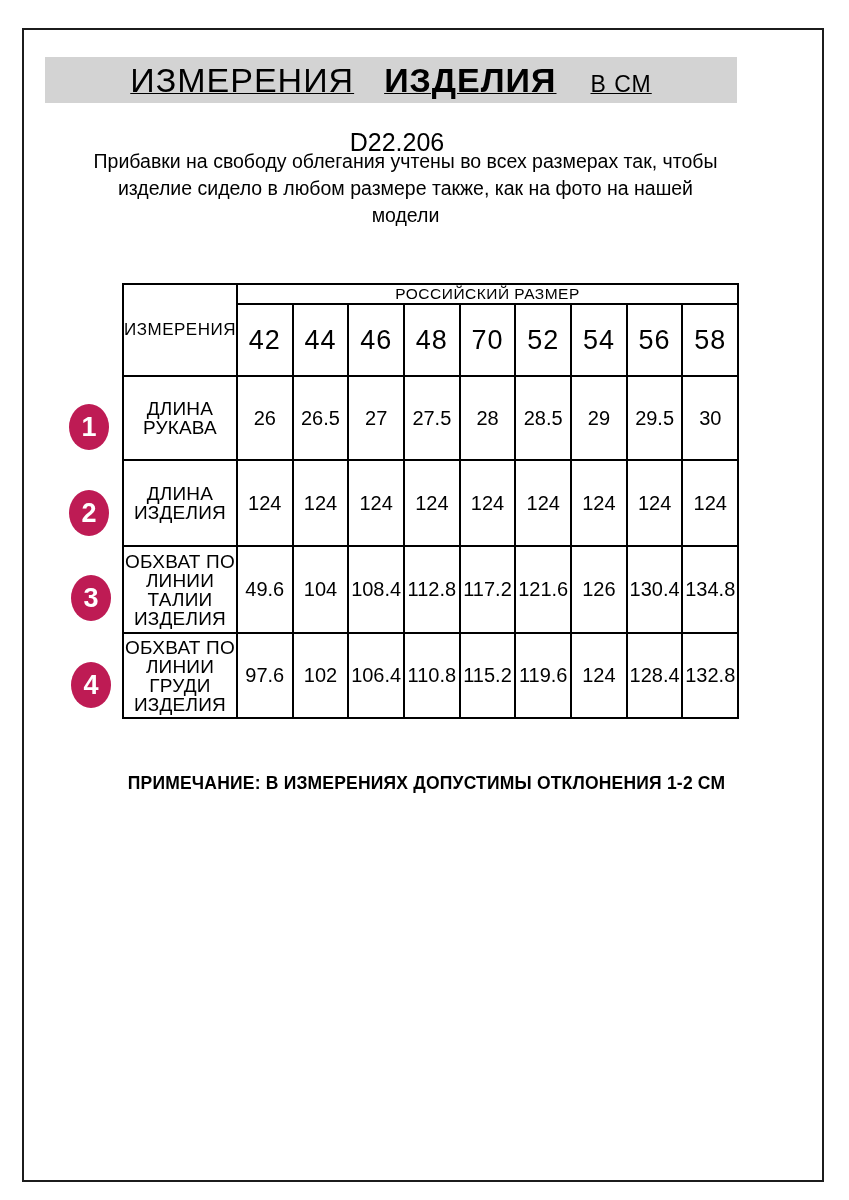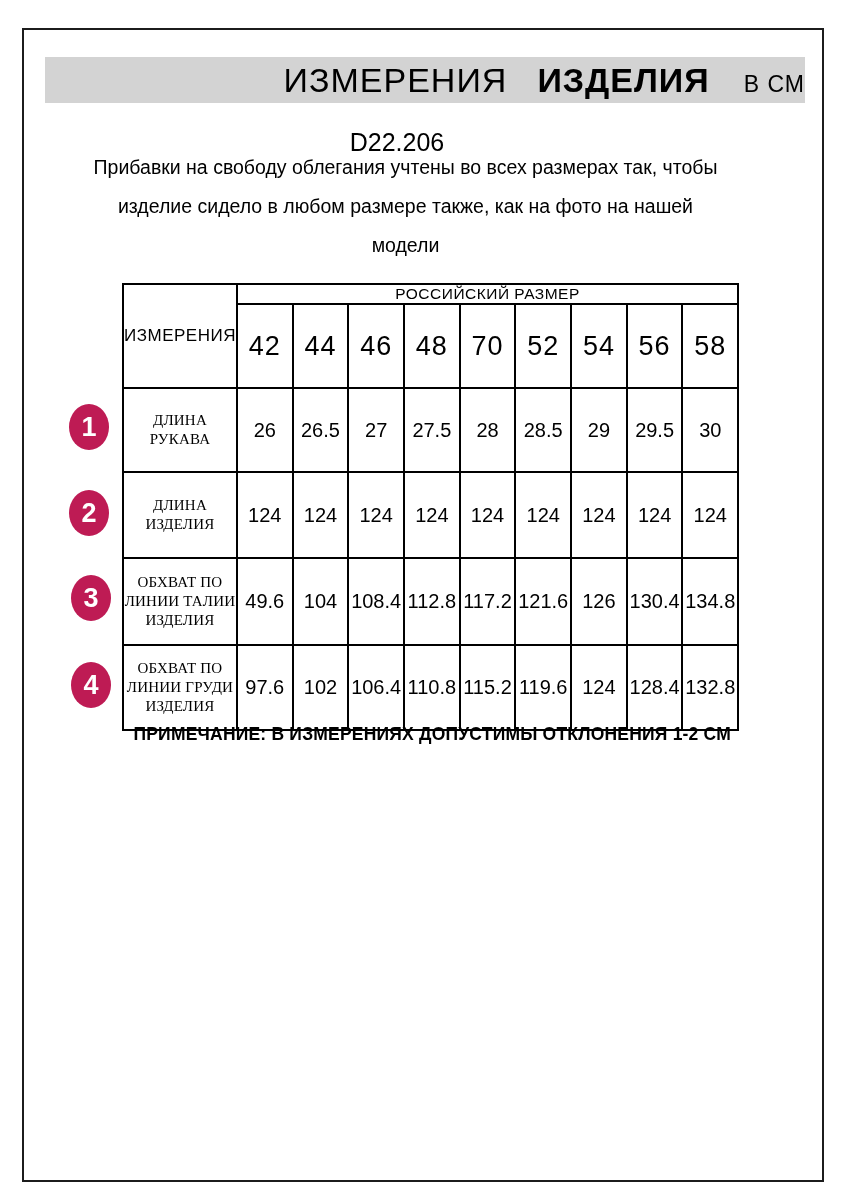--- a/index.html
+++ b/index.html
@@ -6,60 +6,60 @@
   html,body { background:#fff; }
   body {
     width:849px; height:1200px; position:relative;
     font-family:"Liberation Sans", sans-serif; color:#000;
   }
   .page-frame {
     position:absolute; left:22px; top:28px; width:802px; height:1154px;
     border:2px solid #1c1c1c; background:#fff;
   }
   .title-bar {
-    position:absolute; left:45px; top:57px; width:760px; height:46px;
-    background:#d3d3d3; text-align:right; line-height:46px; white-space:nowrap;
+    position:absolute; left:45px; top:57px; width:692px; height:46px;
+    background:#d3d3d3; text-align:center; line-height:46px; white-space:nowrap;text-decoration:underline;
   }
   .title-word1 { font-size:34px; font-weight:400; letter-spacing:1px; }
   .title-word2 { font-size:34px; font-weight:700; letter-spacing:1px; margin-left:30px; }
   .title-word3 { font-size:23px; font-weight:400; letter-spacing:1px; margin-left:34px; }
   .article-code {
     position:absolute; left:0; top:128px; width:794px;
     text-align:center; font-size:25px; font-weight:400;
   }
   .description {
     position:absolute; left:0; top:148px; width:811px;
-    text-align:center; font-size:19.5px; line-height:39px; font-weight:400;
+    text-align:center; font-size:19.5px; line-height:27px; font-weight:400;
   }
   .size-table {
     position:absolute; left:122px; top:283px;
     border-collapse:collapse; table-layout:fixed;
   }
   .size-table td, .size-table th {
     border:2px solid #000; text-align:center; vertical-align:middle;
     font-weight:400; padding:0;
   }
   .measure-col-header { width:108px; font-size:17px; letter-spacing:0.5px; }
   .size-group-header { height:19px; font-size:15.5px; letter-spacing:0.5px; }
-  .size-col-header { width:55.7px; height:84px; font-size:27px; font-weight:900; letter-spacing:1px; }
-  .row-label-cell { font-size:15px; line-height:19px; letter-spacing:0.2px;font-family:Liberation Serif, serif; }
+  .size-col-header { width:55.7px; height:72px; font-size:27px; font-weight:900; letter-spacing:1px; }
+  .row-label-cell { font-size:19px; line-height:19px; letter-spacing:0.2px; }
   .value-cell { font-size:20px; }
   .r1 { height:84px; } .r2 { height:86px; } .r3 { height:87px; } .r4 { height:85px; }
   .row-badge {
     position:absolute; width:40px; height:46px; border-radius:50%;
     display:flex; align-items:center; justify-content:center;
     color:#fff; font-size:27px; font-weight:700;
   }
   .badge-1 { left:69px; top:404px; }
   .badge-2 { left:69px; top:490px; }
   .badge-3 { left:71px; top:575px; }
   .badge-4 { left:71px; top:662px; }
   .note-text {
-    position:absolute; left:122px; top:724px; width:609px;
-    text-align:right; font-size:17.5px; font-weight:700; letter-spacing:0.2px;
+    position:absolute; left:122px; top:773px; width:609px;
+    text-align:center; font-size:17.5px; font-weight:700; letter-spacing:0.2px;
   }
 </style>
 </head>
 <body>
 
 <div class="page-frame" style="border-color: rgb(28, 28, 28);"></div>
 
 <div class="title-bar" style="background: rgb(211, 211, 211);">
   <span class="title-word1">ИЗМЕРЕНИЯ</span><span class="title-word2">ИЗДЕЛИЯ</span><span class="title-word3">В СМ</span>
 </div>

